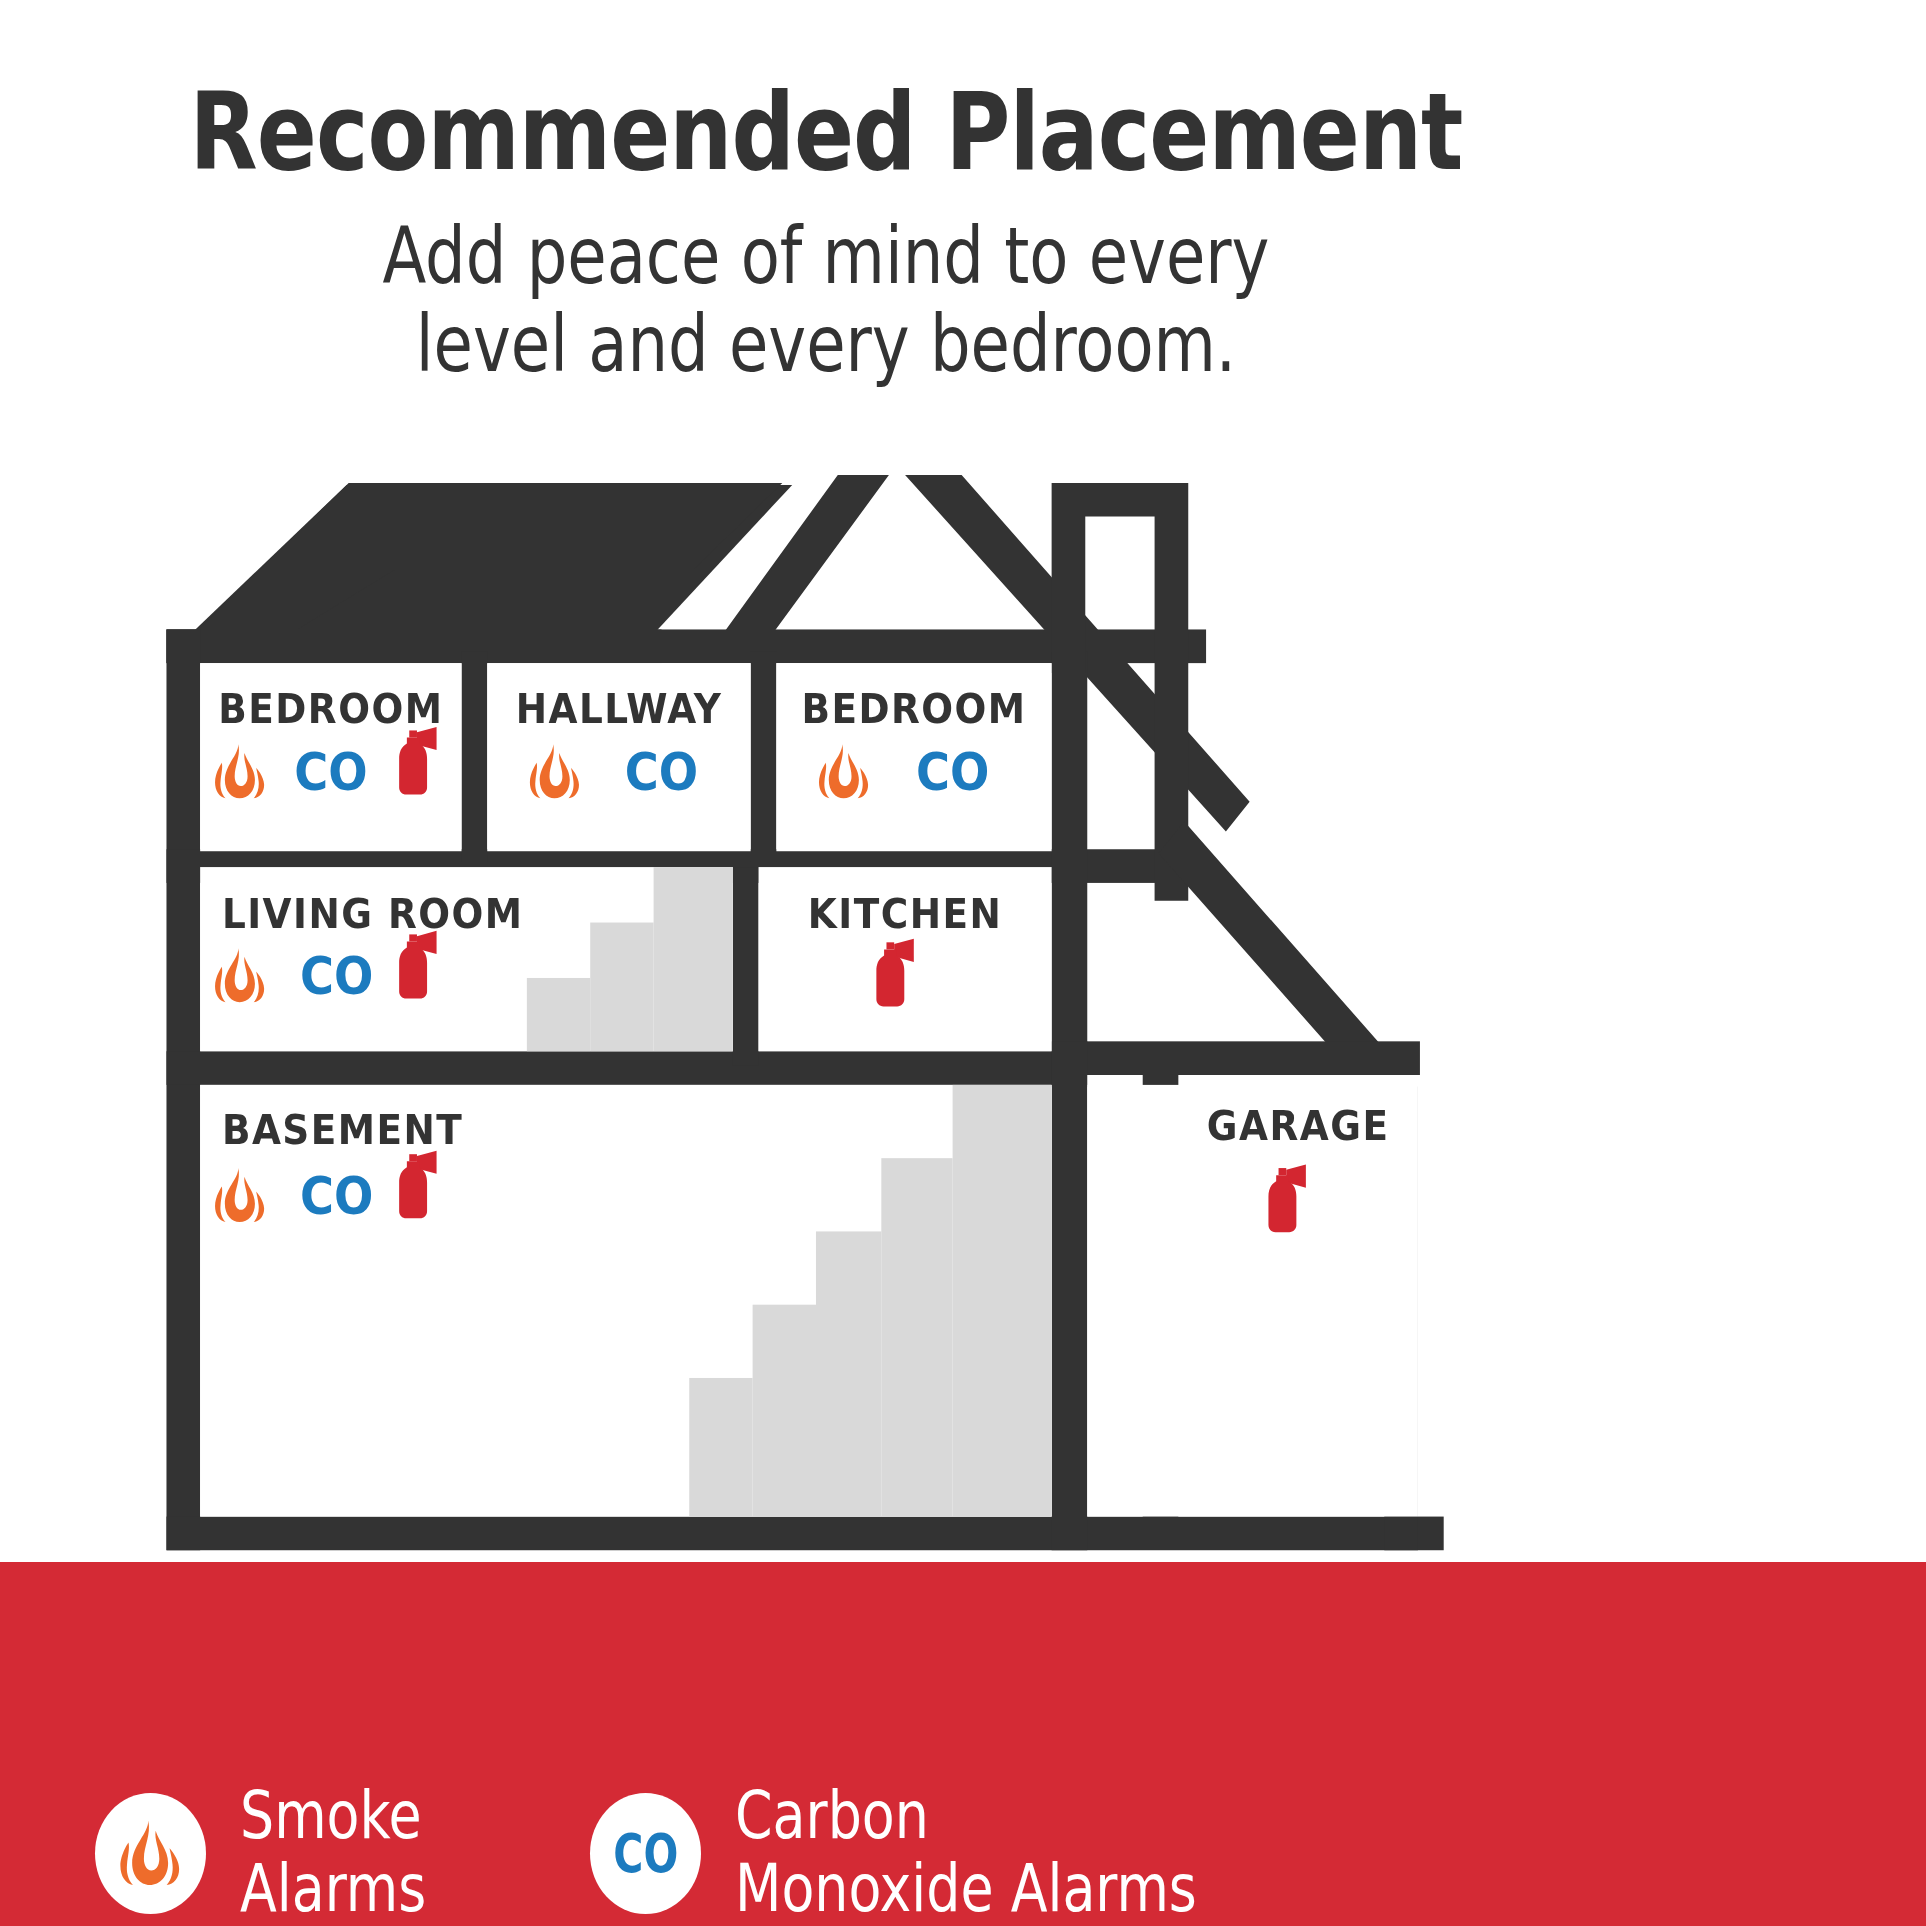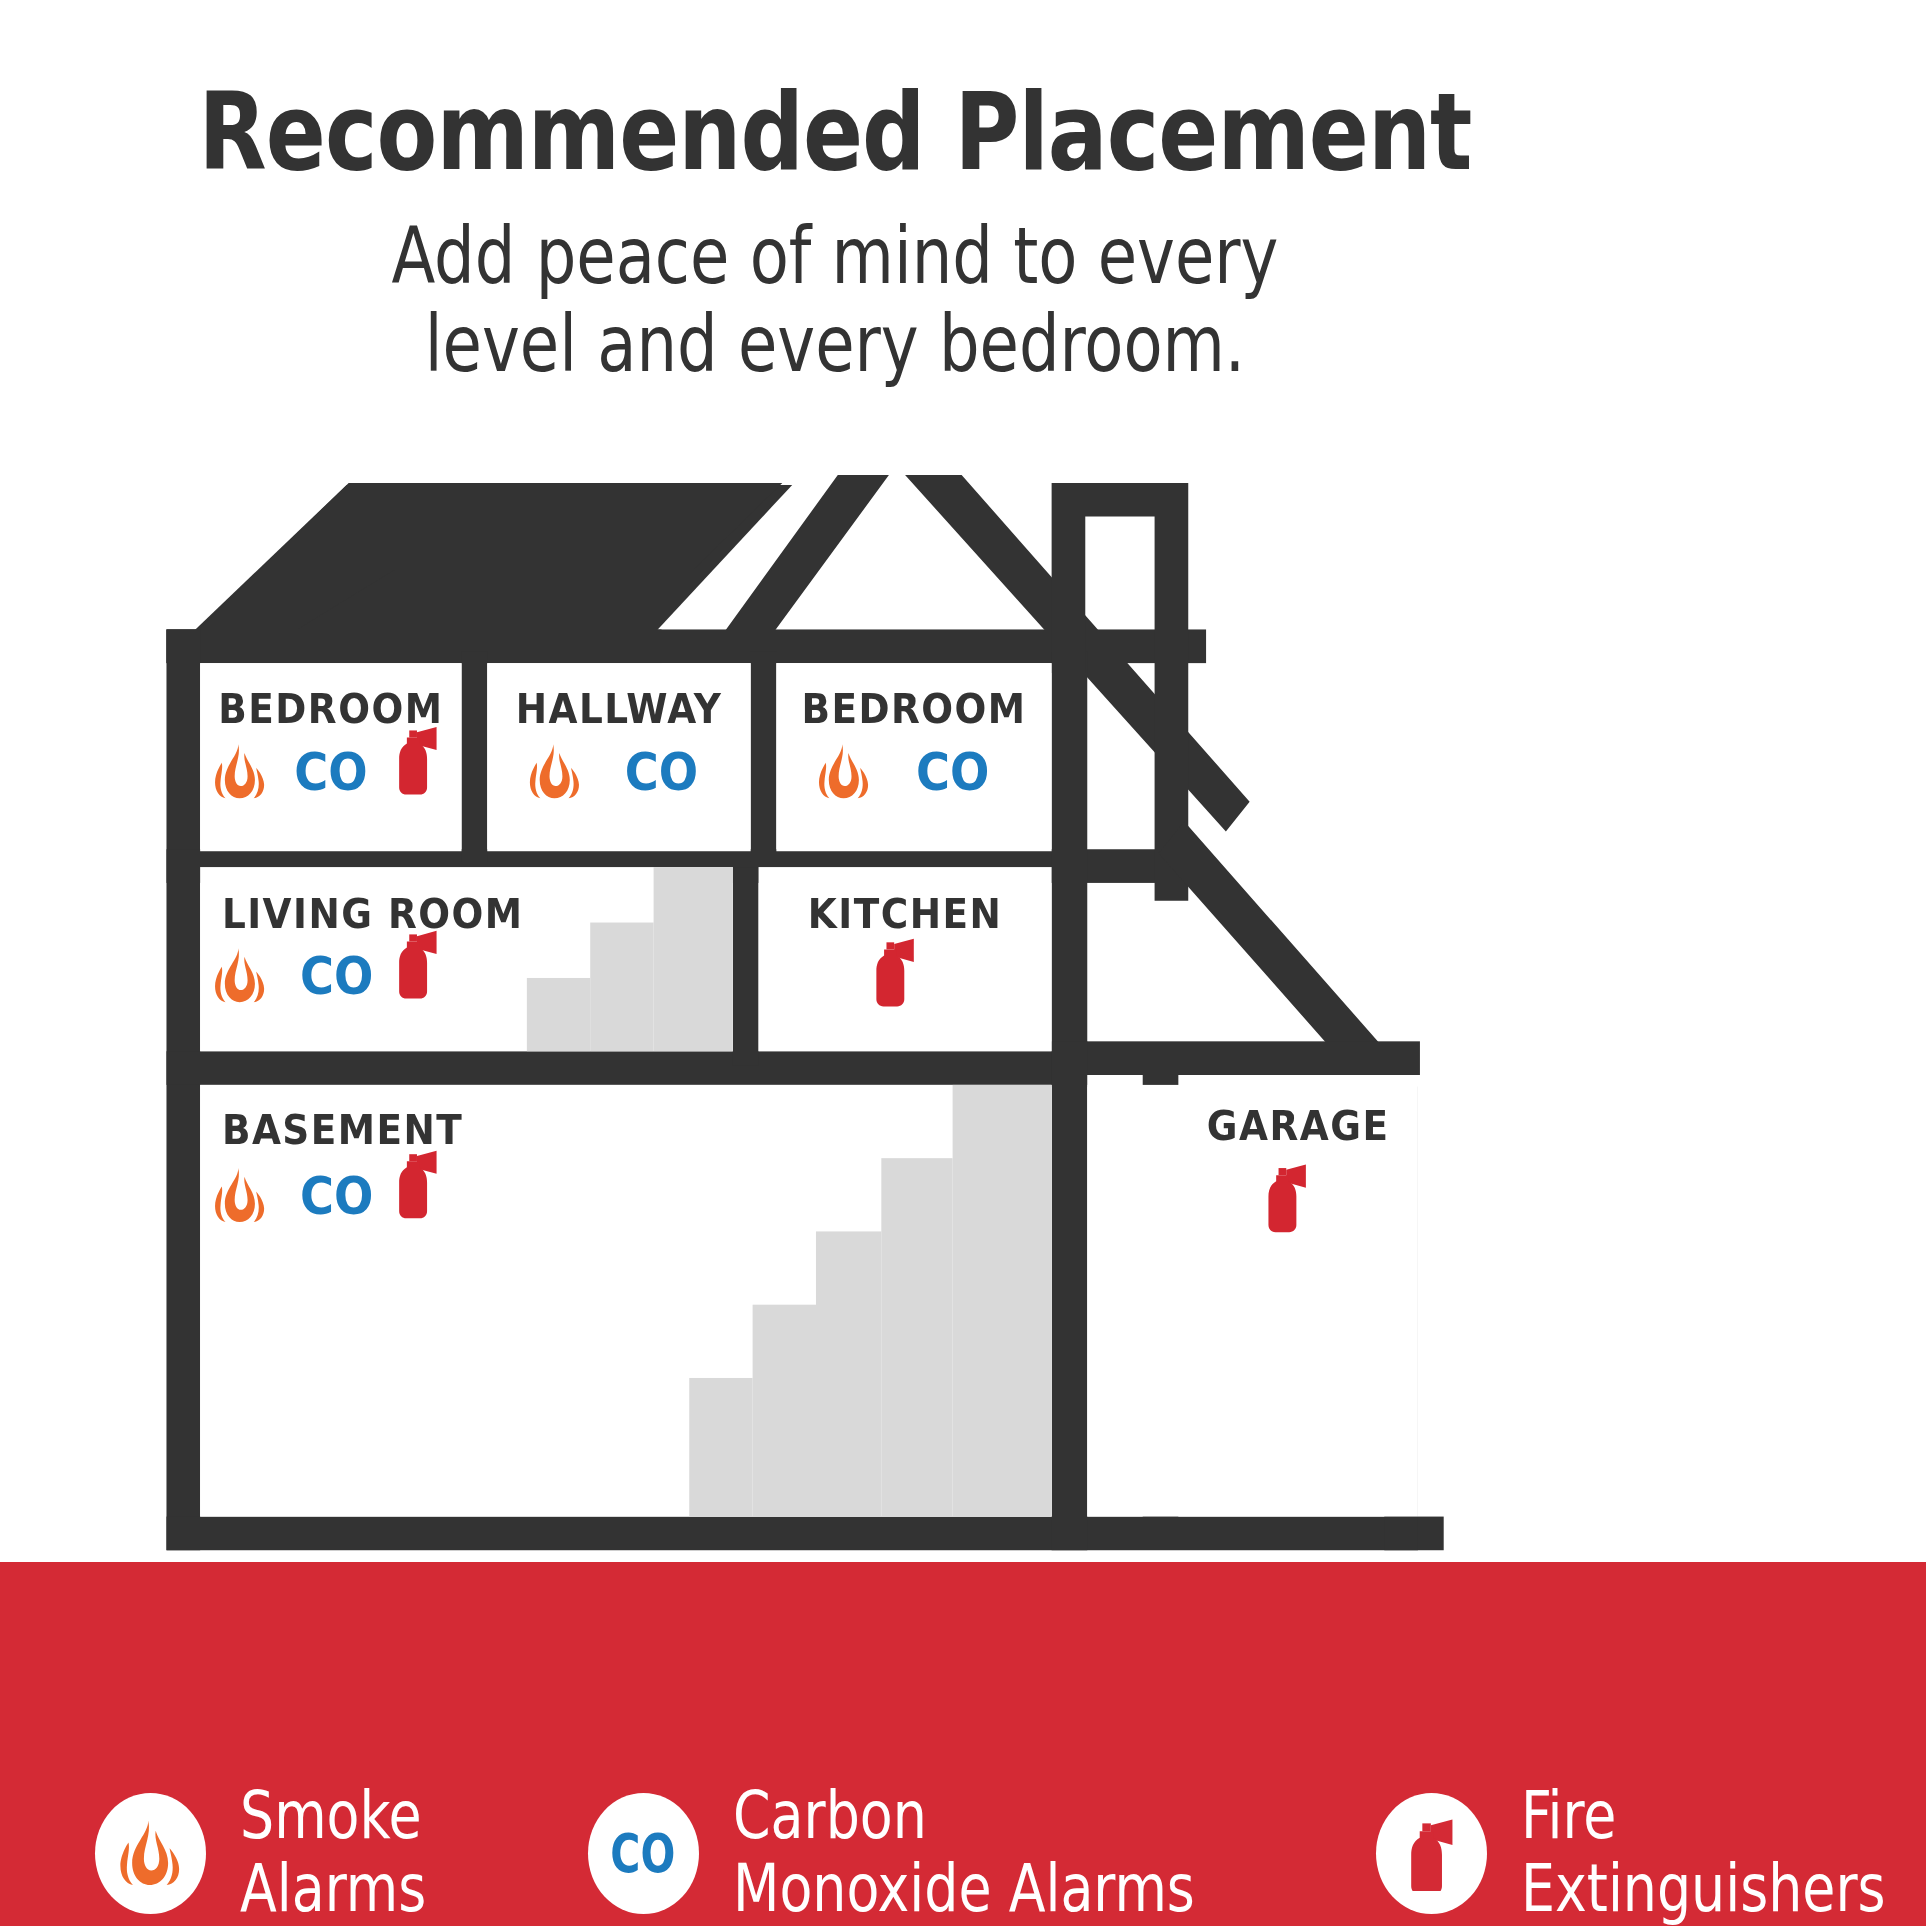--- a/index.html
+++ b/index.html
@@ -6,21 +6,21 @@
   body{
     width:1927px;height:1927px;
     background:#ffffff;
     font-family:"Liberation Sans", sans-serif;
     overflow:hidden;
     position:relative;
   }
   #page{position:relative;width:1927px;height:1927px;overflow:hidden;background:#fff;}
 
   
-  .header{position:absolute;left:13px;top:0;width:1644px;text-align:center;}
+  .header{position:absolute;left:4px;top:0;width:1644px;text-align:center;}
   .title{
     font-family:"Liberation Sans Narrow","DejaVu Sans Condensed","Liberation Sans",sans-serif;
     font-weight:bold;
     font-size:107px;
     line-height:1.0;
     color:#333333;
     letter-spacing:-1px;
     margin-top:79px;
     transform:scaleX(0.92);
   }
@@ -281,30 +281,18 @@
         <div class="legend-text"><span>Smoke</span><br><span>Alarms</span></div>
       </div>
 
       <div class="legend-item co">
         <div class="badge">
           <span class="badge-co-text">CO</span>
         </div>
         <div class="legend-text"><span>Carbon</span><br><span>Monoxide Alarms</span></div>
       </div>
 
-      <div class="legend-item fe">
-        <div class="badge">
-          <svg width="55" height="75" viewBox="-6 -10 84 112">
-            <g fill="#D42A35">
-              <path d="M22 0 h13 v12 h-13 z"></path>
-              <path d="M35 3 L 68 -6 L 68 33 L 35 24 Z"></path>
-              <path d="M18 12 h21 v10 c 10 6, 13 15, 13 26 v 48 c 0 7, -5 12, -12 12 h-23 c -7 0, -12 -5, -12 -12 v -48 c 0 -11, 3 -20, 13 -26 z"></path>
-            </g>
-          </svg>
-        </div>
-        <div class="legend-text"><span>Fire</span><br><span>Extinguishers</span></div>
-      </div>
 
     </div>
   </div>
 
 </div>
 
 
 </body></html>

